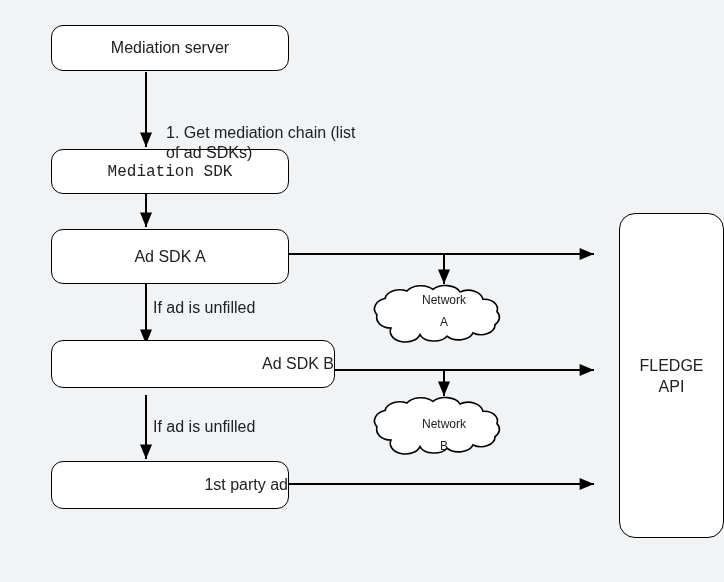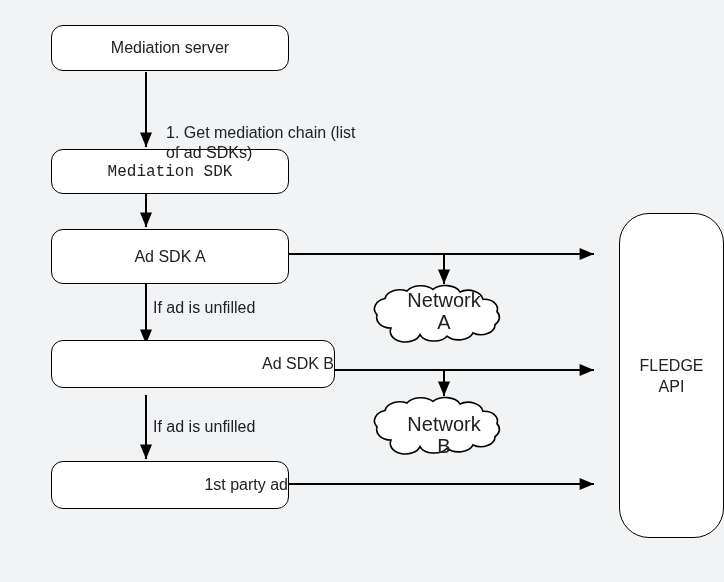--- a/index.html
+++ b/index.html
@@ -31,30 +31,30 @@
     text-align: center;
     margin-left: 24px;
   }
   #n-mediation-server { left: 27px;  top: 25px;  width: 238px; height: 46px; }
   #n-mediation-sdk    { left: 27px;  top: 149px; width: 238px; height: 45px; font-family: Liberation Mono, monospace; }
   #n-ad-sdk-a         { left: 27px;  top: 229px; width: 238px; height: 55px; }
   #n-ad-sdk-b         { left: 27px;  top: 340px; width: 284px; height: 48px; justify-content: flex-end; }
   #n-first-party-ad   { left: 27px;  top: 461px; width: 238px; height: 48px; justify-content: flex-end; }
   #n-fledge-api {
     left: 595px; top: 213px; width: 105px; height: 325px;
-    border-radius: 30px;
+    border-radius: 16px;
     white-space: pre-line;
     line-height: 21px;
   }
   .cloud-label {
     position: absolute;
     width: 100px;
     text-align: center;
     white-space: pre-line;
-    font-size: 20px;
+    font-size: 12px;
     line-height: 22px;
   }
   #l-network-a { left: 394px; top: 289px; }
   #l-network-b { left: 394px; top: 413px; }
   .ann {
     position: absolute;
     font-size: 16px;
     line-height: 20px;
     white-space: pre-line;
   }

